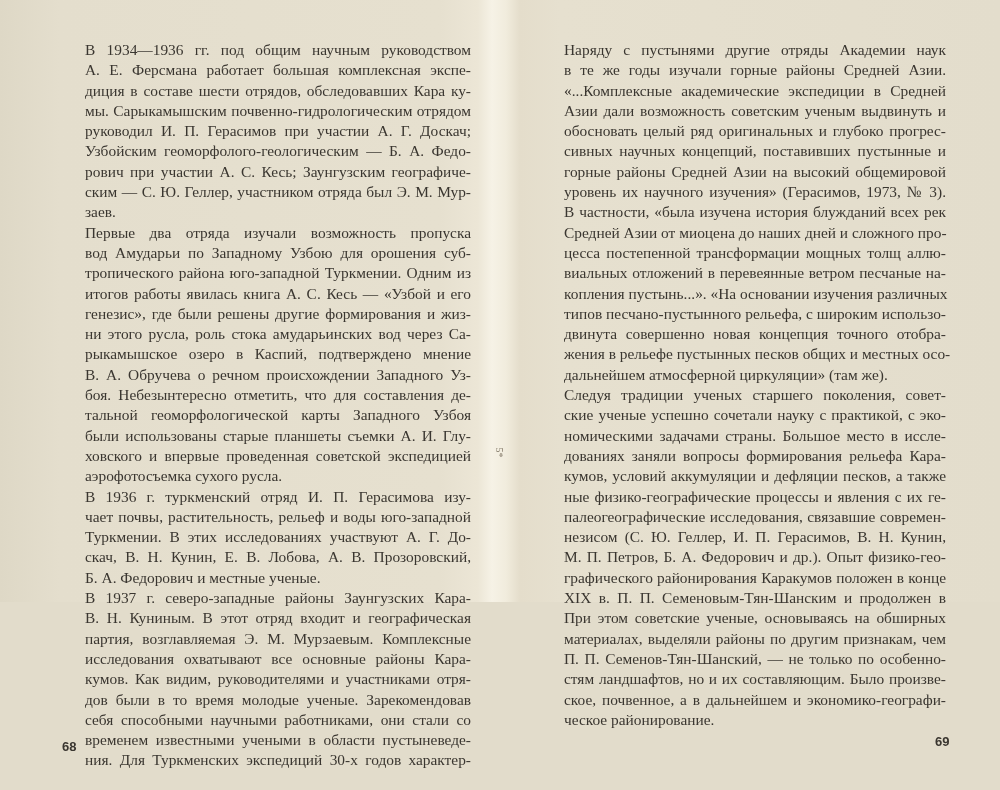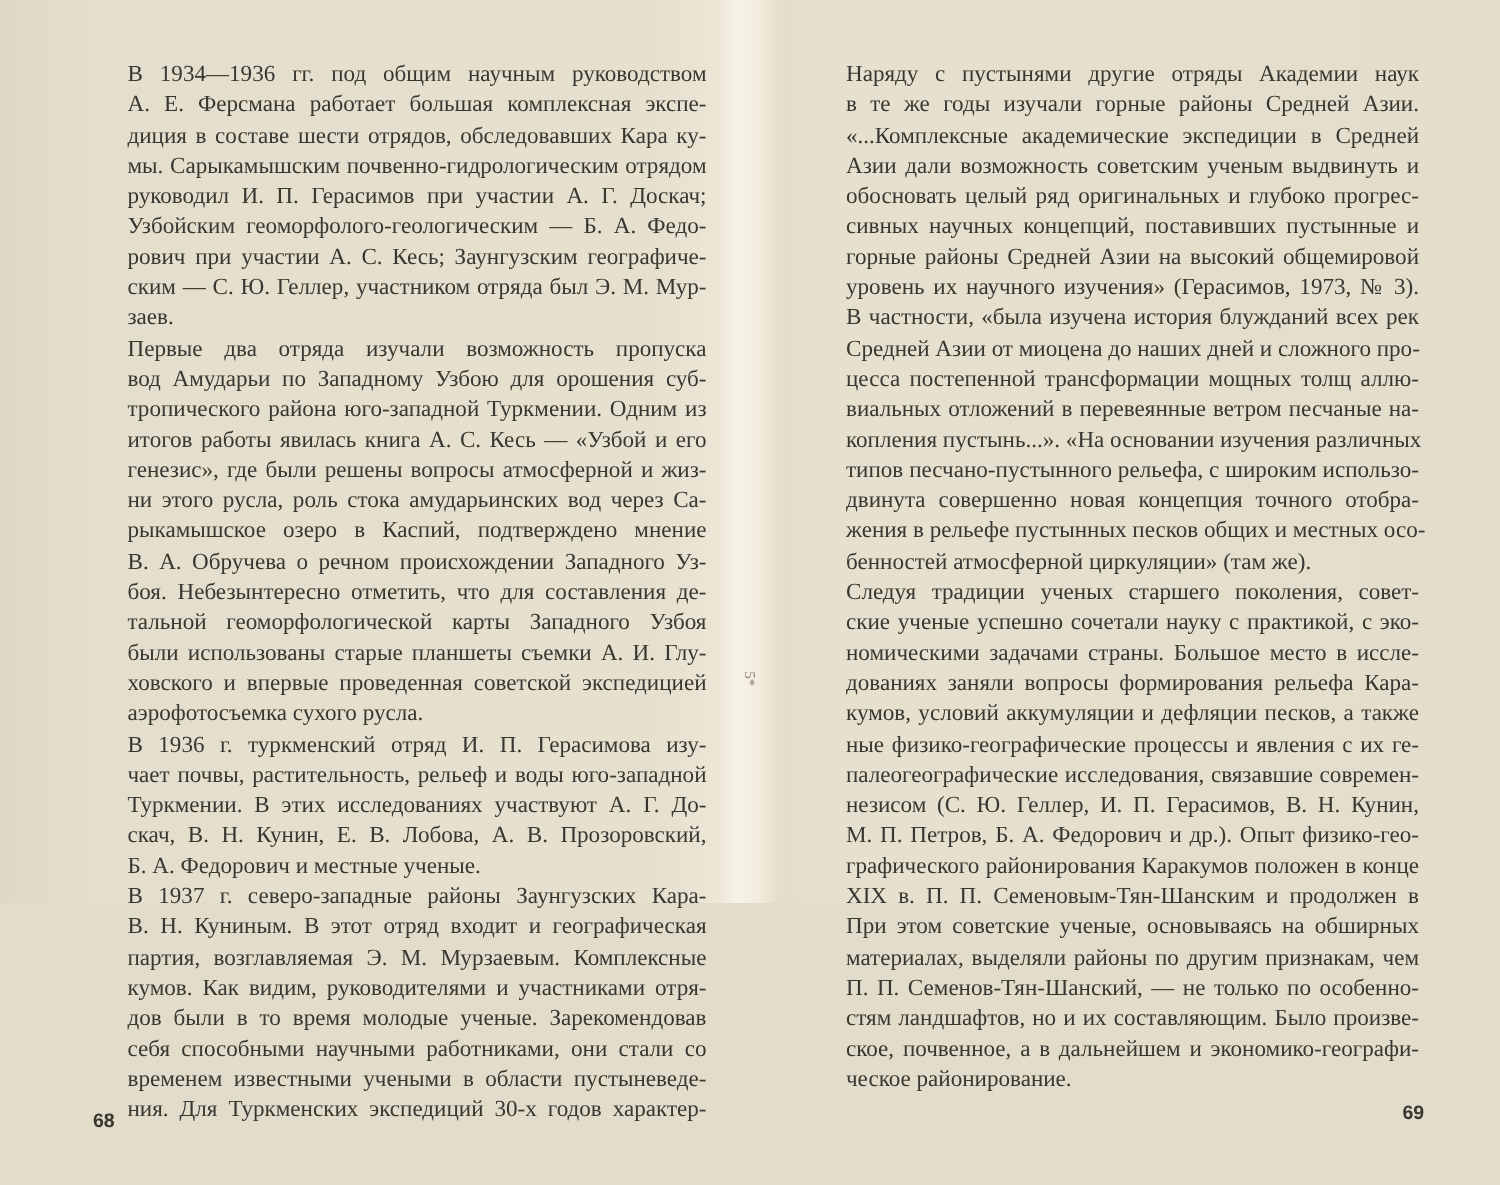--- a/index.html
+++ b/index.html
@@ -59,41 +59,42 @@
           <span class="line">Узбойским геоморфолого-геологическим — Б. А. Федо-</span>
           <span class="line">рович при участии А. С. Кесь; Заунгузским географиче-</span>
           <span class="line">ским — С. Ю. Геллер, участником отряда был Э. М. Мур-</span>
           <span class="line last">заев.</span>
         </div>
         <div class="para">
           <span class="line" style="text-indent: 24px;">Первые два отряда изучали возможность пропуска</span>
           <span class="line">вод Амударьи по Западному Узбою для орошения суб-</span>
           <span class="line">тропического района юго-западной Туркмении. Одним из</span>
           <span class="line">итогов работы явилась книга А. С. Кесь — «Узбой и его</span>
-          <span class="line">генезис», где были решены вопросы атмосферной и жиз-</span>
+          <span class="line">генезис», где были решены другие формирования и жиз-</span>
           <span class="line">ни этого русла, роль стока амударьинских вод через Са-</span>
           <span class="line">рыкамышское озеро в Каспий, подтверждено мнение</span>
           <span class="line">В. А. Обручева о речном происхождении Западного Уз-</span>
           <span class="line">боя. Небезынтересно отметить, что для составления де-</span>
           <span class="line">тальной геоморфологической карты Западного Узбоя</span>
           <span class="line">были использованы старые планшеты съемки А. И. Глу-</span>
           <span class="line">ховского и впервые проведенная советской экспедицией</span>
           <span class="line last">аэрофотосъемка сухого русла.</span>
         </div>
         <div class="para">
           <span class="line" style="text-indent: 24px;">В 1936 г. туркменский отряд И. П. Герасимова изу-</span>
           <span class="line">чает почвы, растительность, рельеф и воды юго-западной</span>
           <span class="line">Туркмении. В этих исследованиях участвуют А. Г. До-</span>
           <span class="line">скач, В. Н. Кунин, Е. В. Лобова, А. В. Прозоровский,</span>
           <span class="line last">Б. А. Федорович и местные ученые.</span>
         </div>
         <div class="para">
           <span class="line" style="text-indent: 24px;">В 1937 г. северо-западные районы Заунгузских Кара-</span>
           <span class="line">В. Н. Куниным. В этот отряд входит и географическая</span>
           <span class="line">партия, возглавляемая Э. М. Мурзаевым. Комплексные</span>
+          <span class="line">исследования охватывают все основные районы Кара-</span>
           <span class="line">кумов. Как видим, руководителями и участниками отря-</span>
           <span class="line">дов были в то время молодые ученые. Зарекомендовав</span>
           <span class="line">себя способными научными работниками, они стали со</span>
           <span class="line">временем известными учеными в области пустыневеде-</span>
           <span class="line">ния. Для Туркменских экспедиций 30-х годов характер-</span>
         </div>
       </div>
     <div class="page-number">68</div>
   </div>
 
@@ -112,21 +113,21 @@
           <span class="line">горные районы Средней Азии на высокий общемировой</span>
           <span class="line">уровень их научного изучения» (Герасимов, 1973, № 3).</span>
           <span class="line">В частности, «была изучена история блужданий всех рек</span>
           <span class="line">Средней Азии от миоцена до наших дней и сложного про-</span>
           <span class="line">цесса постепенной трансформации мощных толщ аллю-</span>
           <span class="line">виальных отложений в перевеянные ветром песчаные на-</span>
           <span class="line">копления пустынь...». «На основании изучения различных</span>
           <span class="line">типов песчано-пустынного рельефа, с широким использо-</span>
           <span class="line">двинута совершенно новая концепция точного отобра-</span>
           <span class="line">жения в рельефе пустынных песков общих и местных осо-</span>
-          <span class="line last">бенностей атмосферной циркуляции» (там же).</span>
+          <span class="line last">дальнейшем атмосферной циркуляции» (там же).</span>
         </div>
         <div class="para">
           <span class="line" style="text-indent: 24px;">Следуя традиции ученых старшего поколения, совет-</span>
           <span class="line">ские ученые успешно сочетали науку с практикой, с эко-</span>
           <span class="line">номическими задачами страны. Большое место в иссле-</span>
           <span class="line">дованиях заняли вопросы формирования рельефа Кара-</span>
           <span class="line">кумов, условий аккумуляции и дефляции песков, а также</span>
           <span class="line">ные физико-географические процессы и явления с их ге-</span>
           <span class="line">палеогеографические исследования, связавшие современ-</span>
           <span class="line">незисом (С. Ю. Геллер, И. П. Герасимов, В. Н. Кунин,</span>

